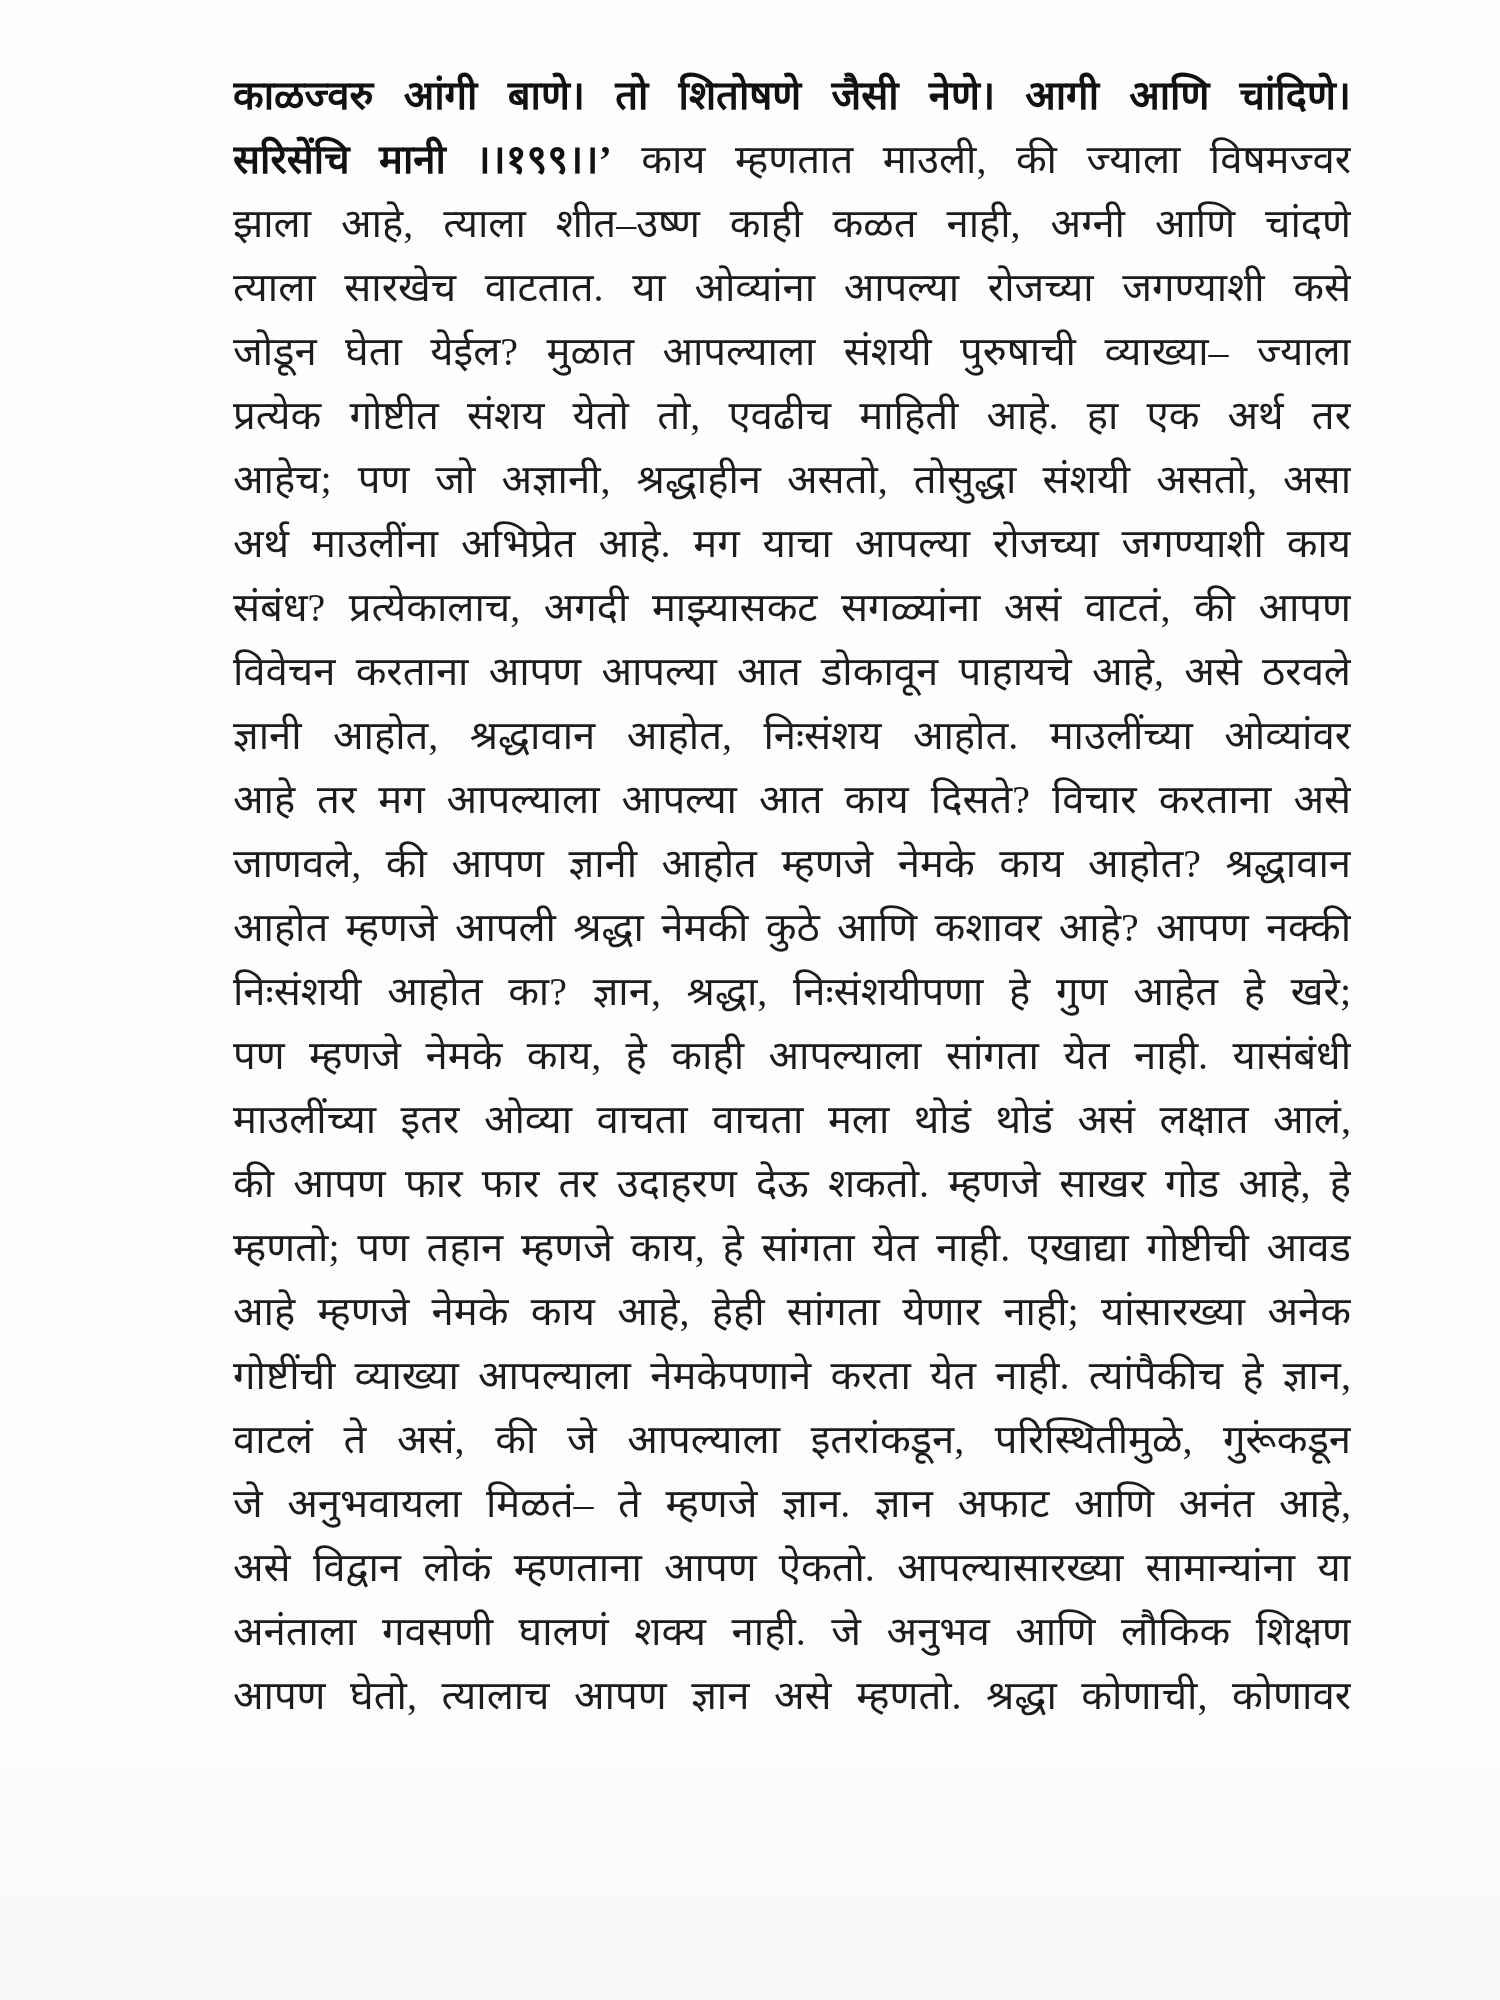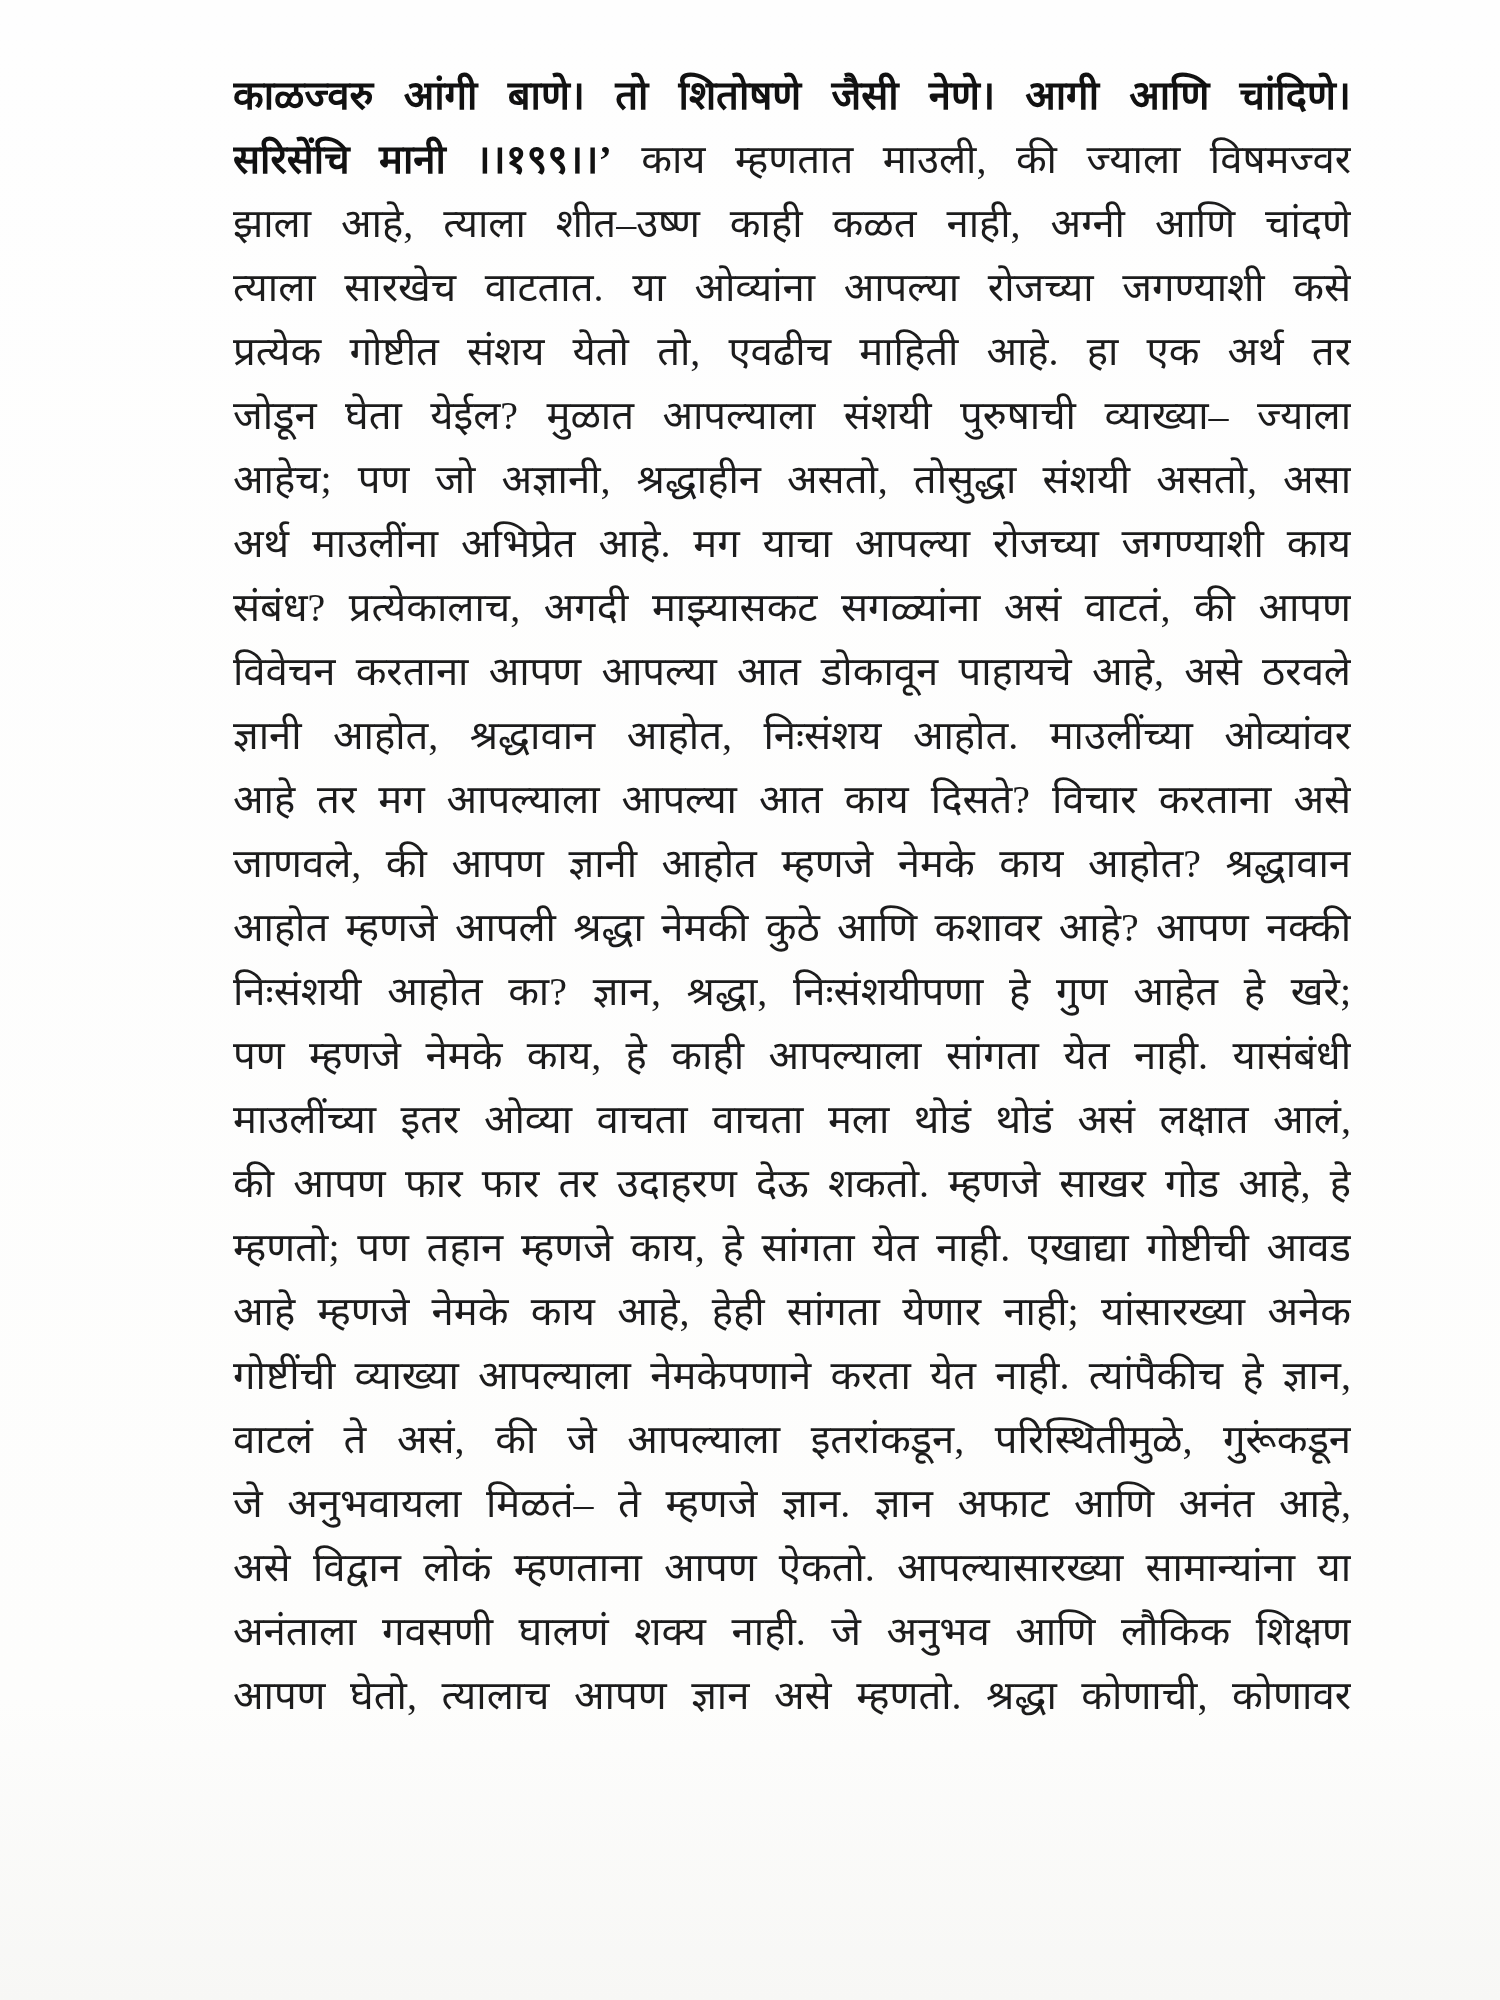--- a/index.html
+++ b/index.html
@@ -61,22 +61,22 @@
 <body>
 
 <div class="page">
 
   <div class="body-text">
 
   <div class="line"><span class="bold">काळज्वरु आंगी बाणे। तो शितोषणे जैसी नेणे। आगी आणि चांदिणे।</span></div>
       <div class="line"><span class="bold">सरिसेंचि मानी ।।१९९।।’</span><span> काय म्हणतात माउली, की ज्याला विषमज्वर</span></div>
       <div class="line"><span>झाला आहे, त्याला शीत–उष्ण काही कळत नाही, अग्नी आणि चांदणे</span></div>
       <div class="line"><span>त्याला सारखेच वाटतात. या ओव्यांना आपल्या रोजच्या जगण्याशी कसे</span></div>
+      <div class="line"><span>जोडून घेता येईल? मुळात आपल्याला संशयी पुरुषाची व्याख्या– ज्याला</span></div>
       <div class="line"><span>प्रत्येक गोष्टीत संशय येतो तो, एवढीच माहिती आहे. हा एक अर्थ तर</span></div>
-      <div class="line"><span>जोडून घेता येईल? मुळात आपल्याला संशयी पुरुषाची व्याख्या– ज्याला</span></div>
       <div class="line"><span>आहेच; पण जो अज्ञानी, श्रद्धाहीन असतो, तोसुद्धा संशयी असतो, असा</span></div>
       <div class="line"><span>अर्थ माउलींना अभिप्रेत आहे. मग याचा आपल्या रोजच्या जगण्याशी काय</span></div>
       <div class="line"><span>संबंध? प्रत्येकालाच, अगदी माझ्यासकट सगळ्यांना असं वाटतं, की आपण</span></div>
       <div class="line"><span>विवेचन करताना आपण आपल्या आत डोकावून पाहायचे आहे, असे ठरवले</span></div>
       <div class="line"><span>ज्ञानी आहोत, श्रद्धावान आहोत, निःसंशय आहोत. माउलींच्या ओव्यांवर</span></div>
       <div class="line"><span>आहे तर मग आपल्याला आपल्या आत काय दिसते? विचार करताना असे</span></div>
       <div class="line"><span>जाणवले, की आपण ज्ञानी आहोत म्हणजे नेमके काय आहोत? श्रद्धावान</span></div>
       <div class="line"><span>आहोत म्हणजे आपली श्रद्धा नेमकी कुठे आणि कशावर आहे? आपण नक्की</span></div>
       <div class="line"><span>निःसंशयी आहोत का? ज्ञान, श्रद्धा, निःसंशयीपणा हे गुण आहेत हे खरे;</span></div>
       <div class="line"><span>पण म्हणजे नेमके काय, हे काही आपल्याला सांगता येत नाही. यासंबंधी</span></div>

